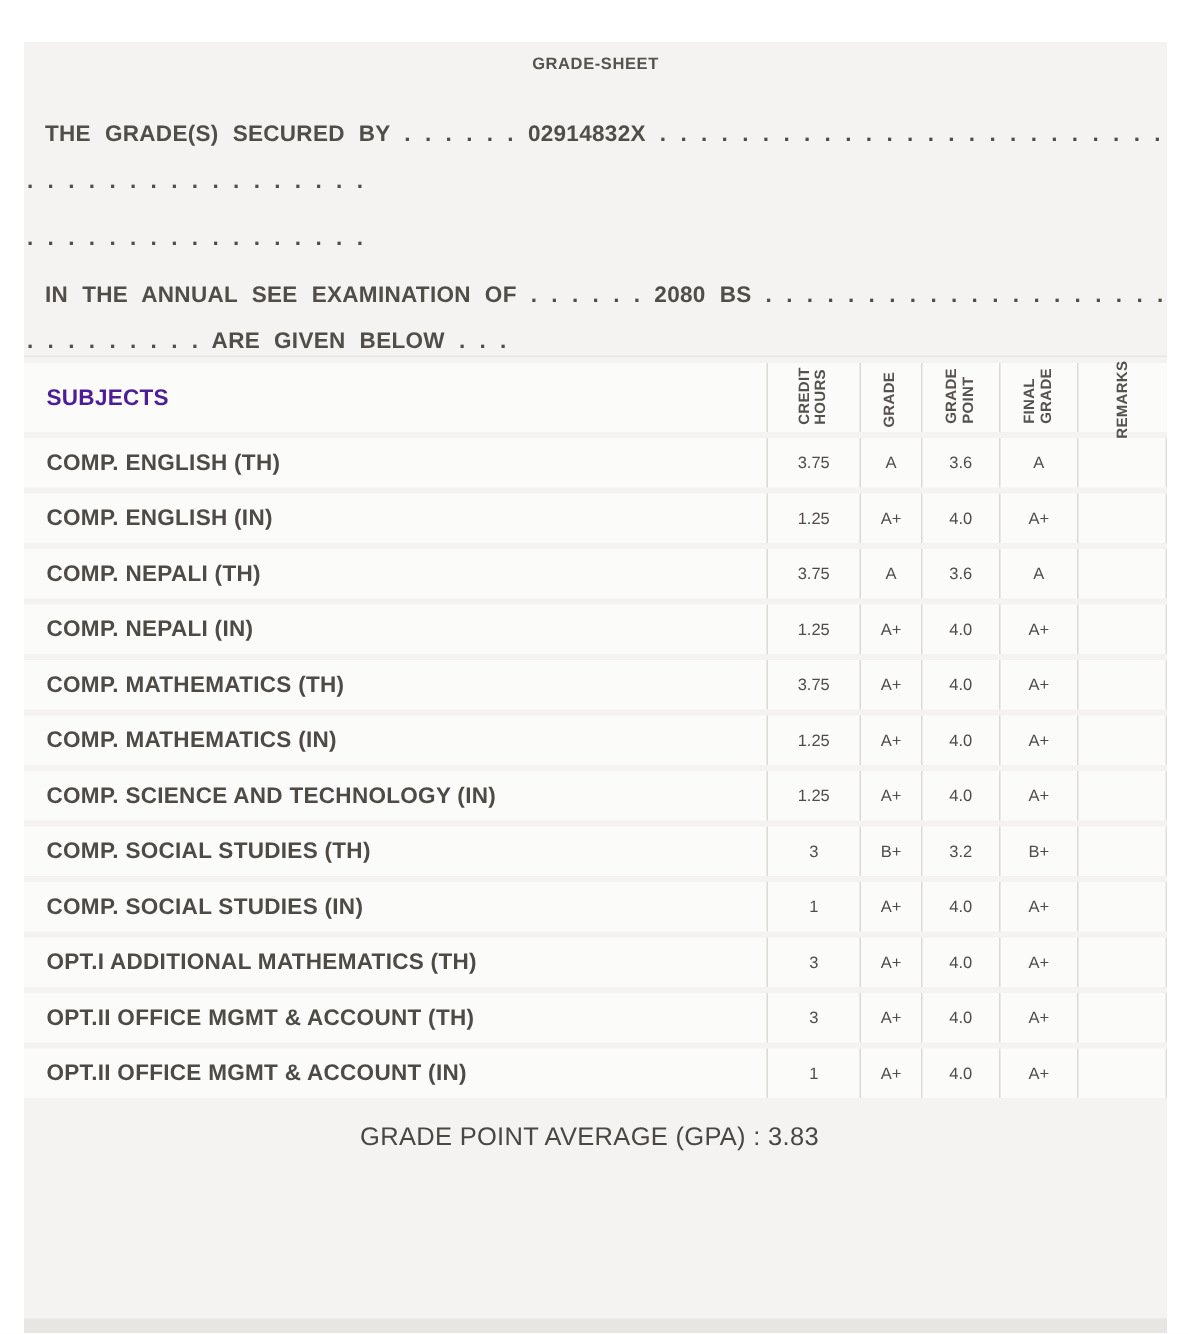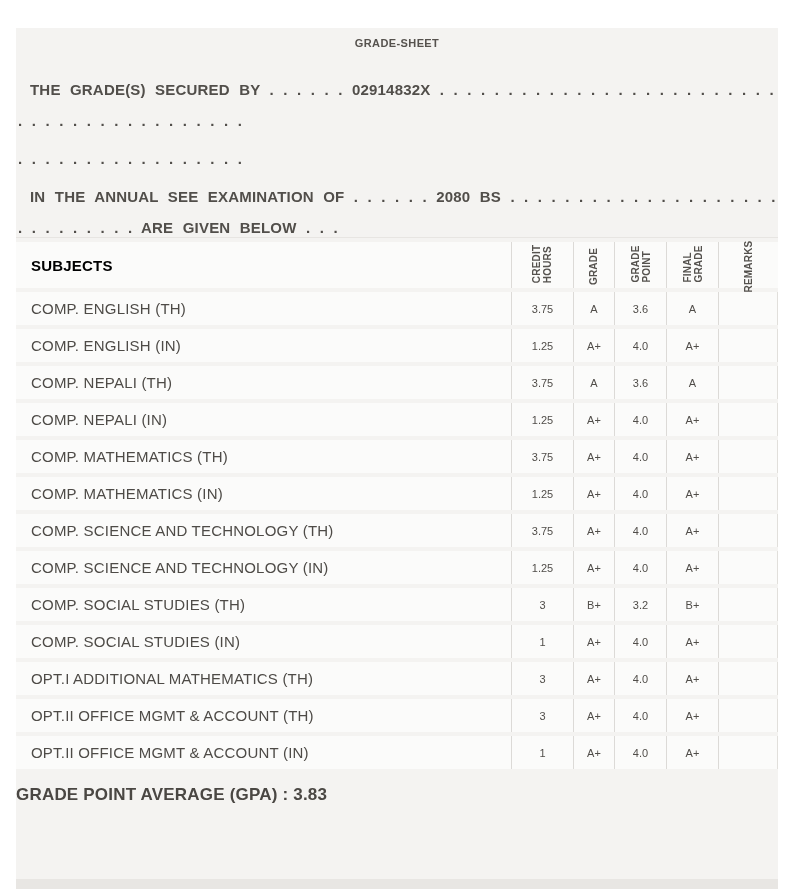--- a/index.html
+++ b/index.html
@@ -62,21 +62,21 @@
     padding: 0;
     vertical-align: middle;
     background: #fbfbfa;
   }
   th.h-subj {
     text-align: left;
     padding-left: 15px;
     font-size: 15px;
     font-weight: bold;
     letter-spacing: 0.2px;
-    color: #000000;
+    color: #4c1d95;
     height: 46px;
   }
   th.h-rot {
     height: 46px;
     text-align: center;
     border-left: 1px solid #dcdad7;
   }
   th.h-rot .rot {
     display: inline-block;
     transform: rotate(-90deg);
@@ -86,38 +86,38 @@
     line-height: 11px;
     letter-spacing: 0.2px;
     color: #55524e;
     text-align: left;
   }
   td.c-subj {
     height: 33px;
     text-align: left;
     padding-left: 15px;
     font-size: 15px;
-    font-weight: normal;
+    font-weight: bold;
     letter-spacing: 0.2px;
     color: #4e4b47;
   }
   td.c-val {
     height: 33px;
     text-align: center;
     font-size: 11px;
     color: #504d49;
     border-left: 1px solid #dcdad7;
   }
   td.c-rem { border-right: 1px solid #e1dfdb; }
 
   .gpa-row {
     margin-top: 12px;
-    text-align: left;
+    text-align: center;
     padding-right: 8px;
-    font-weight: bold;
+    font-weight: normal;
     font-size: 17px;
     letter-spacing: 0.2px;
     color: #4a4743;
   }
   .bottom-strip {
     position: absolute;
     left: 0;
     bottom: 0;
     width: 762px;
     height: 10px;
@@ -226,28 +226,20 @@
 
       <tr class="data-row">
         <td class="c-subj">COMP. MATHEMATICS (IN)</td>
         <td class="c-val">1.25</td>
         <td class="c-val">A+</td>
         <td class="c-val">4.0</td>
         <td class="c-val">A+</td>
         <td class="c-val c-rem"></td>
       </tr>
 
-      <tr class="data-row">
-        <td class="c-subj">COMP. SCIENCE AND TECHNOLOGY (TH)</td>
-        <td class="c-val">3.75</td>
-        <td class="c-val">A+</td>
-        <td class="c-val">4.0</td>
-        <td class="c-val">A+</td>
-        <td class="c-val c-rem"></td>
-      </tr>
 
       <tr class="data-row">
         <td class="c-subj">COMP. SCIENCE AND TECHNOLOGY (IN)</td>
         <td class="c-val">1.25</td>
         <td class="c-val">A+</td>
         <td class="c-val">4.0</td>
         <td class="c-val">A+</td>
         <td class="c-val c-rem"></td>
       </tr>
 

